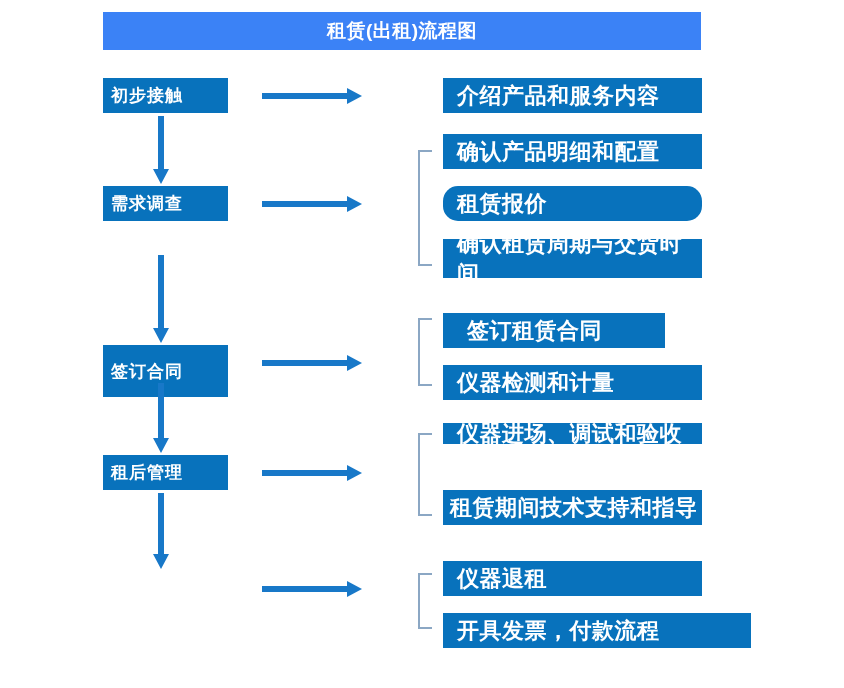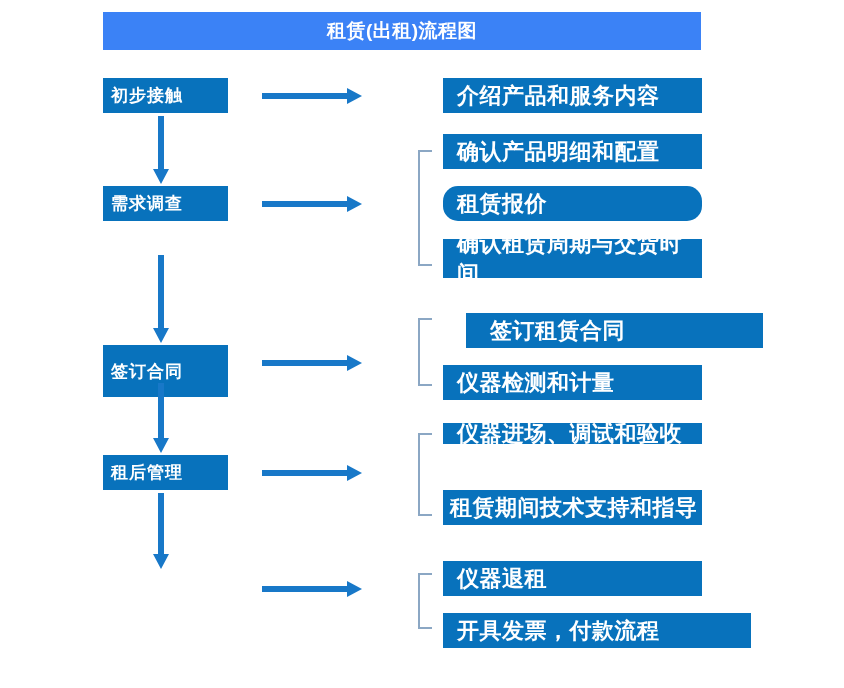--- a/index.html
+++ b/index.html
@@ -161,21 +161,21 @@
   <div class="bracket" style="left:418px; top:573px; width:14px; height:56px;"></div>
 
   <div class="detail-box" style="left:443px; top:78px; width:259px; height:35px;">介绍产品和服务内容</div>
 
   <div class="detail-box" style="left:443px; top:134px; width:259px; height:35px;">确认产品明细和配置</div>
 
   <div class="detail-box" style="left:443px; top:186px; width:259px; height:35px;border-radius:15px;">租赁报价</div>
 
   <div class="detail-box" style="left:443px; top:239px; width:259px; height:39px;">确认租赁周期与交货时间</div>
 
-  <div class="detail-box" style="left:466px; top:313px; width:297px; height:35px;padding-left:24px;">签订租赁合同</div>
+  <div class="detail-box" style="left:443px; top:313px; width:222px; height:35px;padding-left:24px;">签订租赁合同</div>
 
   <div class="detail-box" style="left:443px; top:365px; width:259px; height:35px;">仪器检测和计量</div>
 
   <div class="detail-box" style="left:443px; top:423px; width:259px; height:21px;">仪器进场、调试和验收</div>
 
   <div class="detail-box" style="left:443px; top:490px; width:259px; height:35px;padding-left:7px;">租赁期间技术支持和指导</div>
 
   <div class="detail-box" style="left:443px; top:561px; width:259px; height:35px;">仪器退租</div>
 
   <div class="detail-box" style="left:443px; top:613px; width:308px; height:35px;">开具发票，付款流程</div>

